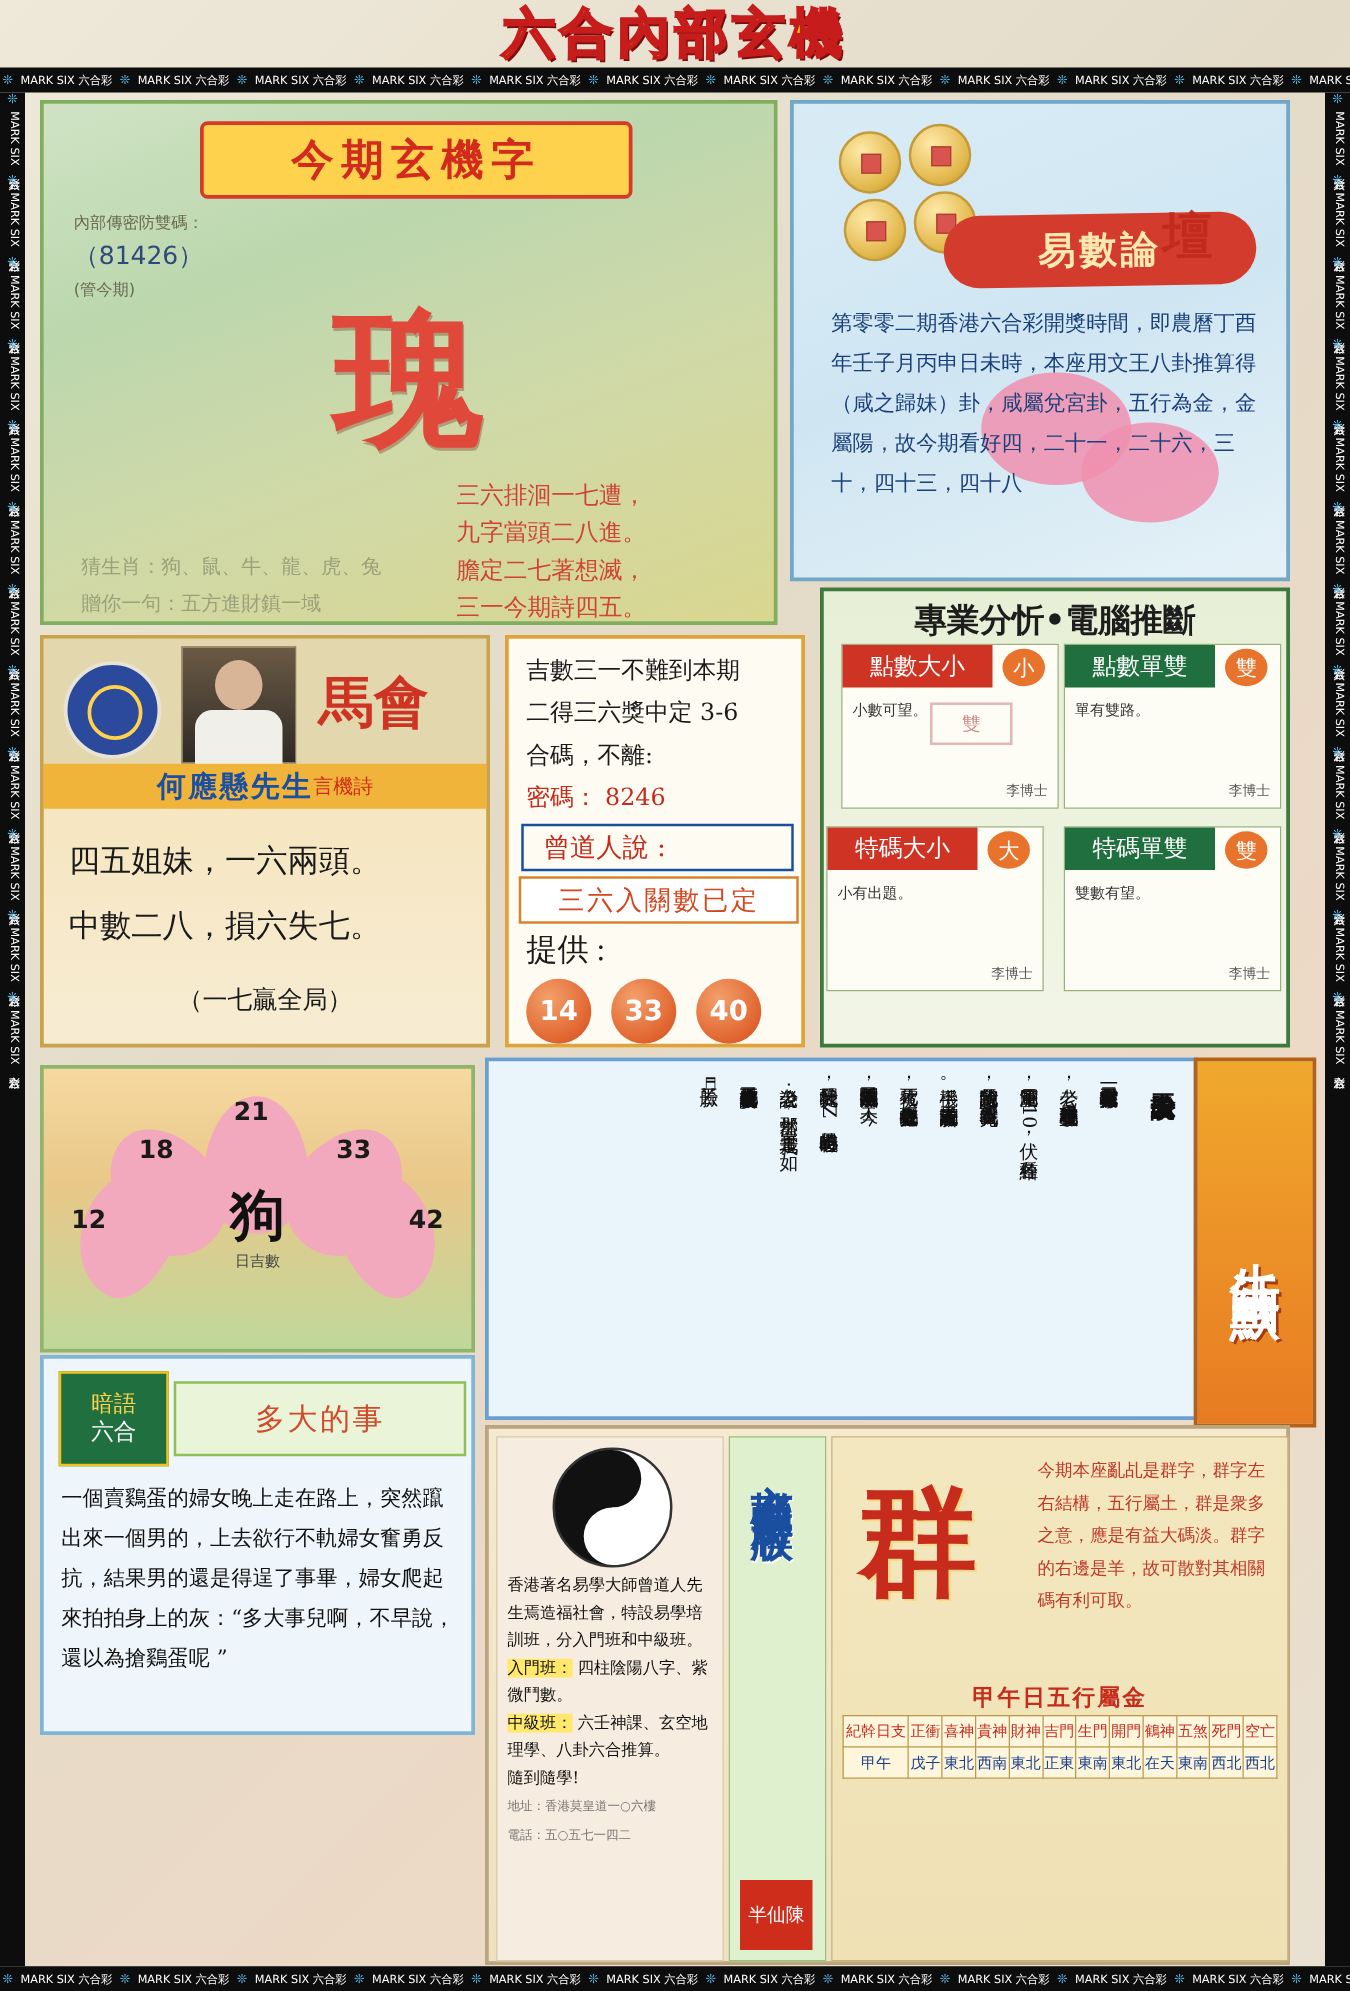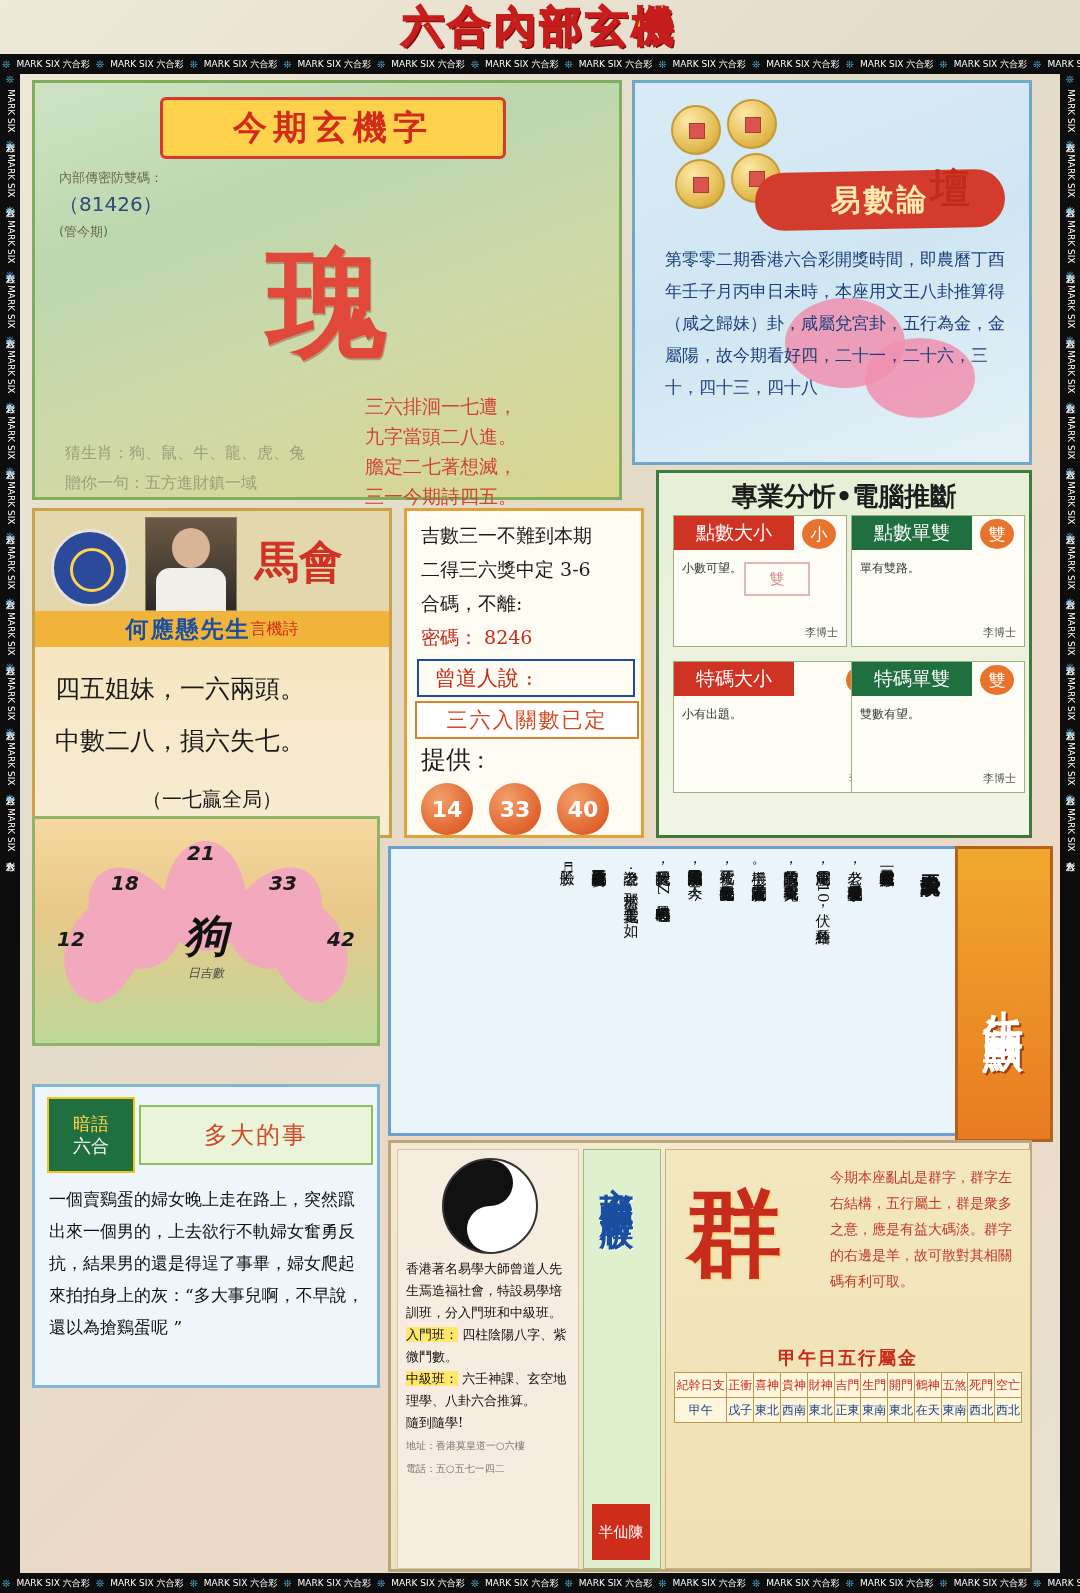--- a/index.html
+++ b/index.html
@@ -44,21 +44,21 @@
      display:flex;align-items:center;justify-content:center;}
   #xuanjizi .hdr span{font-family:"DejaVu Serif",serif;font-size:34px;font-weight:bold;
      color:#d32a1e;letter-spacing:6px;}
   .small-note{position:absolute;font-size:13px;color:#6a6a52;}
   #xuanjizi .code{position:absolute;left:24px;top:108px;font-size:20px;color:#2e4a7a;}
   #xuanjizi .bigchar{position:absolute;left:0;right:0;top:140px;text-align:center;
      font-family:"DejaVu Serif",serif;font-size:120px;color:#e0483a;font-weight:bold;
      text-shadow:1px 2px 0 rgba(120,40,30,.35);}
   #xuanjizi .poem{position:absolute;font-family:"DejaVu Serif",serif;color:#cf4436;font-size:19px;line-height:30px;}
   #xuanjizi .poem.l{left:40px;top:300px;}
-  #xuanjizi .poem.r{left:330px;top:308px;}
+  #xuanjizi .poem.r{left:330px;top:298px;}
   #xuanjizi .faint{position:absolute;left:30px;font-size:16px;color:#9aa07a;}
 
   
   #yishu{left:632px;top:80px;width:400px;height:385px;
      border:3px solid #6fa8c8;
      background:linear-gradient(160deg,#d9ecf6 0%,#cfe6f2 50%,#e5f1f7 100%);}
   #yishu .ttl{position:absolute;left:120px;top:88px;width:250px;height:58px;
       background:#d33c2c;border-radius:30px;display:flex;align-items:center;justify-content:center;
       transform:rotate(-1deg);}
   #yishu .ttl span{font-family:"DejaVu Serif",serif;font-size:30px;color:#ffe9b0;font-weight:bold;letter-spacing:3px;}
@@ -125,22 +125,22 @@
   .cell .val{position:absolute;right:10px;top:3px;width:34px;height:30px;border-radius:50%;
      background:#e8732c;color:#fff;display:flex;align-items:center;justify-content:center;
      font-size:17px;font-family:"DejaVu Serif",serif;}
   .cell.green .val{background:#e8732c;}
   .cell .desc{position:absolute;left:8px;top:44px;font-size:12px;color:#333;}
   .cell .sig{position:absolute;right:8px;bottom:6px;font-size:11px;color:#555;}
   .cell .stamp{position:absolute;left:70px;top:46px;width:62px;height:30px;border:2px solid #e0b6b6;
      color:#d08b8b;font-size:15px;display:flex;align-items:center;justify-content:center;}
 
   
-  #lotus{left:32px;top:816px;width:348px;height:230px;border:3px solid #8fb56a;
-     background:linear-gradient(180deg,#f6d9a0 0%,#e9c889 40%,#bfd79a 100%);font-style:italic;}
+  #lotus{left:32px;top:852px;width:348px;height:230px;border:3px solid #8fb56a;
+     background:linear-gradient(180deg,#f6d9a0 0%,#e9c889 40%,#bfd79a 100%);}
   .petal{position:absolute;background:#f2a8bd;border-radius:50% 50% 50% 50%/60% 60% 40% 40%;}
   #lotus .num{position:absolute;font-size:20px;font-weight:bold;color:#1a1a1a;}
   #lotus .center{position:absolute;left:0;right:0;top:88px;text-align:center;
      font-family:"DejaVu Serif",serif;font-size:44px;font-weight:bold;color:#111;}
   #lotus .cap{position:absolute;left:0;right:0;top:146px;text-align:center;font-size:12px;color:#444;}
 
   
   #humor{left:388px;top:846px;width:570px;height:290px;border:3px solid #6a9fd0;
      background:#eaf4fb;}
   #humor .side{position:absolute;right:-98px;top:-3px;width:92px;height:290px;
@@ -393,21 +393,21 @@
       <div class="desc">小數可望。</div>
       <div class="stamp">雙</div>
       <div class="sig">李博士</div>
     </div>
     <div class="cell green" style="left:192px;top:42px;">
       <div class="lbl">點數單雙</div>
       <div class="val">雙</div>
       <div class="desc">單有雙路。</div>
       <div class="sig">李博士</div>
     </div>
-    <div class="cell" style="left:14px;top:188px;padding-left:44px;">
+    <div class="cell" style="left:2px;top:188px;">
       <div class="lbl">特碼大小</div>
       <div class="val">大</div>
       <div class="desc">小有出題。</div>
       <div class="sig">李博士</div>
     </div>
     <div class="cell green" style="left:192px;top:188px;">
       <div class="lbl">特碼單雙</div>
       <div class="val">雙</div>
       <div class="desc">雙數有望。</div>
       <div class="sig">李博士</div>

